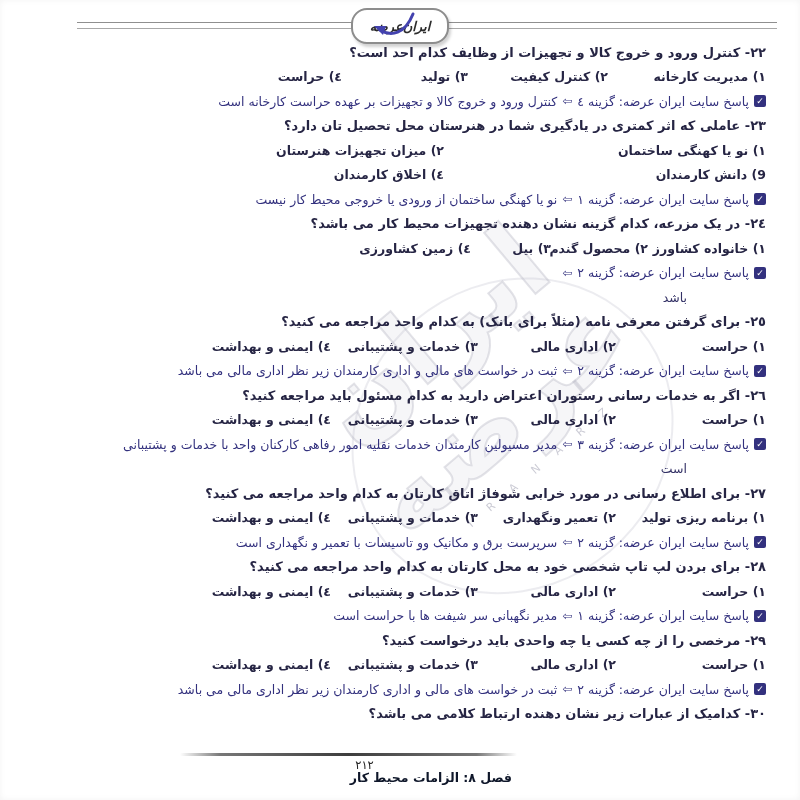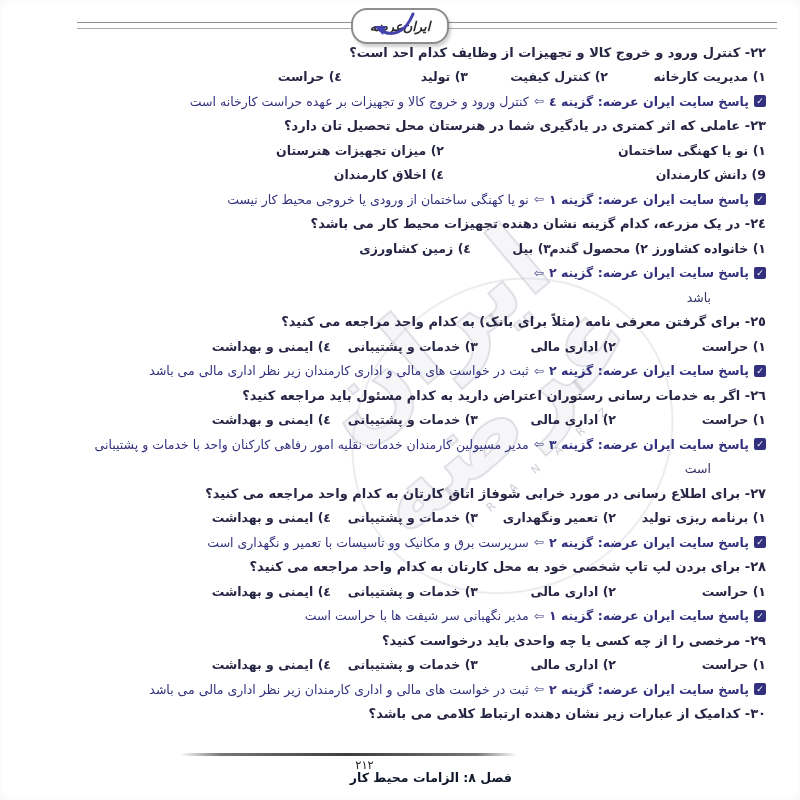--- a/index.html
+++ b/index.html
@@ -62,23 +62,23 @@
   .q22 .c1{width:158px}.q22 .c2{width:140px}.q22 .c3{width:126px}.q22 .c4{flex:1}
   .q24 .c1{width:118px}.q24 .c2{width:97px}.q24 .c3{width:80px}.q24 .c4{flex:1}
   .grid2 .c1{width:322px}.grid2 .c2{flex:1}
 
   .ans{color:var(--indigo);font-size:12.5px;gap:5px;}
   .ans-icon{
     width:12px;height:12px;min-width:12px;background:var(--indigo);color:#fff;
     font-size:9px;line-height:12px;text-align:center;border-radius:2px;
     display:inline-flex;align-items:center;justify-content:center;font-weight:bold;
   }
-  .ans-label{font-weight:bold;}
+  .ans-label{font-weight:normal;}
   .ans-arrow{font-size:12px;}
-  .ans-cont{margin-right:55px;color:var(--cont);font-size:12.5px;}
+  .ans-cont{margin-right:79px;color:var(--cont);font-size:12.5px;}
 
   
   .footer-line{
     position:absolute;top:753px;left:180px;width:337px;height:2.5px;z-index:2;
     background:linear-gradient(to right,rgba(90,90,90,0) 0%,#777 12%,#3d3d3d 50%,#777 88%,rgba(90,90,90,0) 100%);
     border-radius:2px;
   }
   .page-num{
     position:absolute;top:758px;left:196px;width:337px;text-align:center;
     font-size:11.5px;color:#222;z-index:2;direction:rtl;

